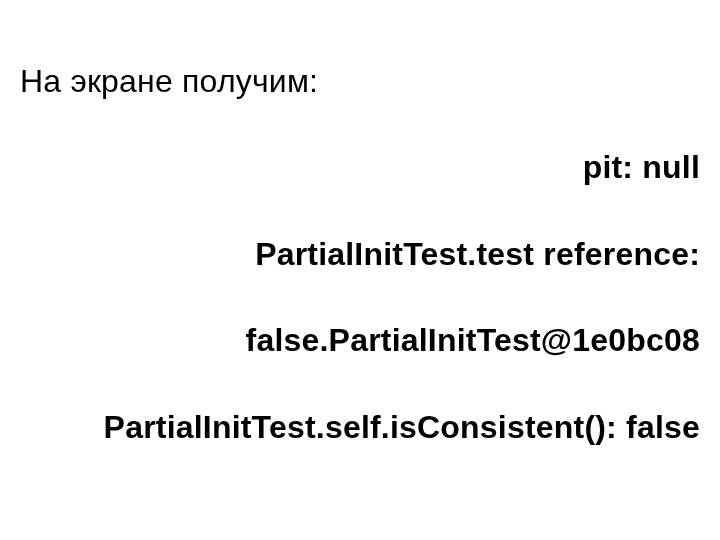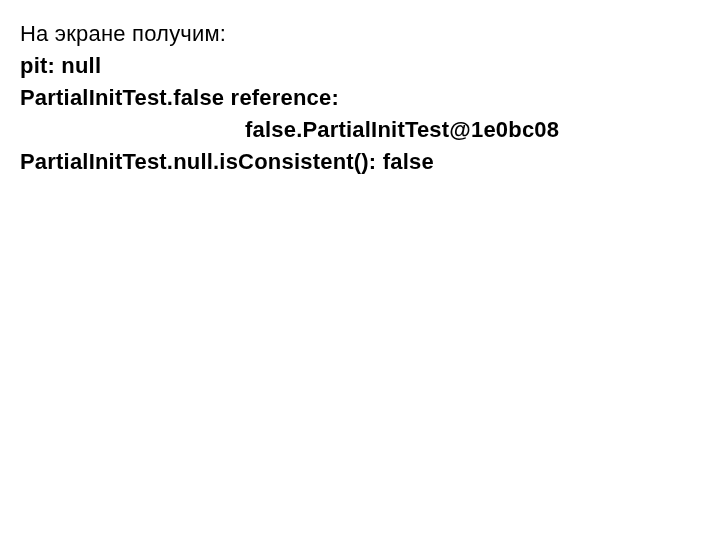--- a/index.html
+++ b/index.html
@@ -9,34 +9,36 @@
     }
     body {
       width: 720px;
       height: 540px;
       background: #ffffff;
       font-family: Arial, Helvetica, sans-serif;
       padding: 18px 20px;
       color: #000000;
     }
     .line {
-      font-size: 22px;
+      font-size: 32px;
       line-height: 1.45;
       letter-spacing: 0.2px;
+      margin-top: 40px;
     }
     .intro {
       font-weight: 400;
     }
     .bold {
       font-weight: 700;
+      text-align: right;
     }
     .indent {
       padding-left: 225px;
     }
   </style>
 </head>
 <body>
 
 <div class="line intro">На экране получим:</div>
 <div class="line bold">pit: null</div>
-<div class="line bold">PartialInitTest.false reference:</div>
+<div class="line bold">PartialInitTest.test reference:</div>
 <div class="line bold indent">false.PartialInitTest@1e0bc08</div>
-<div class="line bold">PartialInitTest.null.isConsistent(): false</div>
+<div class="line bold">PartialInitTest.self.isConsistent(): false</div>
 
 </body></html>

